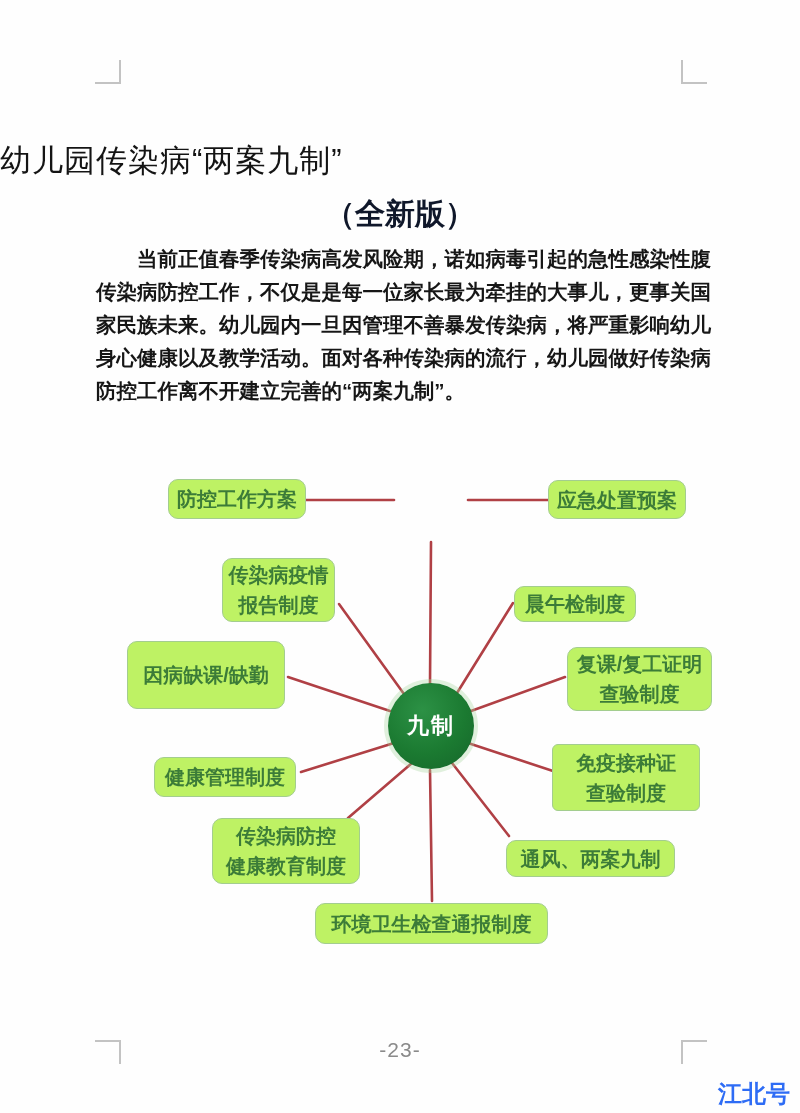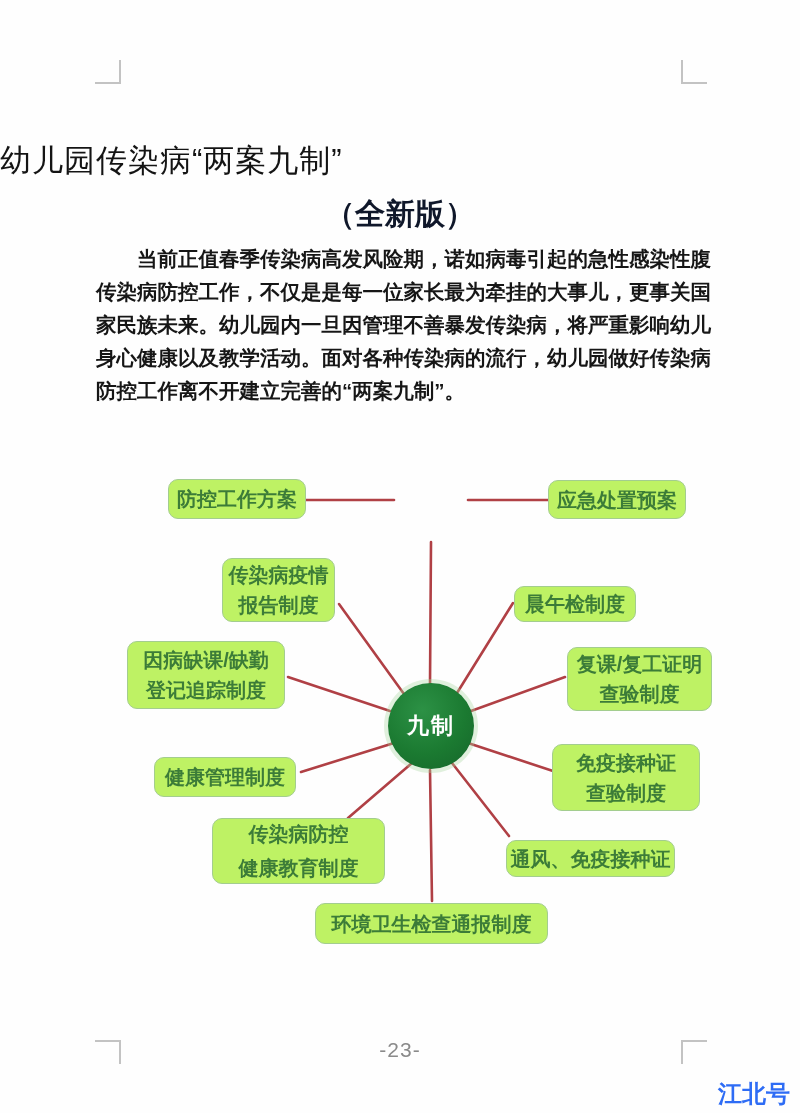--- a/index.html
+++ b/index.html
@@ -73,22 +73,22 @@
   .gbox span { display: block; }
 
   
   .b0  { left: 168px; top: 479px; width: 138px; height: 40px; }
   .b1  { left: 548px; top: 480px; width: 138px; height: 39px; }
   .b2  { left: 222px; top: 558px; width: 113px; height: 64px; }
   .b3  { left: 514px; top: 573px; width: 122px; height: 36px; margin-top: 13px; }
   .b4  { left: 127px; top: 641px; width: 158px; height: 68px; }
   .b5  { left: 567px; top: 647px; width: 145px; height: 64px; }
   .b6  { left: 154px; top: 757px; width: 142px; height: 40px; }
-  .b7  { left: 552px; top: 744px; width: 148px; height: 67px; }
-  .b8  { left: 212px; top: 818px; width: 173px; height: 66px; justify-content: space-between; }
+  .b7  { left: 552px; top: 744px; width: 148px; height: 67px; border-radius: 6px; }
+  .b8  { left: 212px; top: 818px; width: 148px; height: 66px; }
   .b9  { left: 506px; top: 840px; width: 169px; height: 37px; }
   .b10 { left: 315px; top: 903px; width: 233px; height: 41px; }
 
   
   .page-number {
     position: absolute; left: 0; top: 1038px; width: 100%;
     text-align: center; font-size: 21px; color: #8a8a8a; letter-spacing: 1px;
   }
   .watermark {
     position: absolute; right: 10px; top: 1078px;
@@ -150,40 +150,39 @@
     <div class="gbox b2">
       <span>传染病疫情</span>
       <span>报告制度</span>
     </div>
     <div class="gbox b3">
       <span>晨午检制度</span>
       <span></span>
     </div>
     <div class="gbox b4">
       <span>因病缺课/缺勤</span>
-      <span>登记追踪制度</span>
     </div>
     <div class="gbox b5">
       <span>复课/复工证明</span>
       <span>查验制度</span>
     </div>
     <div class="gbox b6">
       <span>健康管理制度</span>
       <span></span>
     </div>
     <div class="gbox b7">
       <span>免疫接种证</span>
       <span>查验制度</span>
     </div>
     <div class="gbox b8">
       <span>传染病防控</span>
       <span>健康教育制度</span>
     </div>
     <div class="gbox b9">
-      <span>通风、免疫接种证</span>
+      <span>通风、两案九制</span>
       <span></span>
     </div>
     <div class="gbox b10">
       <span>环境卫生检查通报制度</span>
       <span></span>
     </div>
   </div>
 
   <div class="page-number">-23-</div>
   <div class="watermark">江北号</div>

